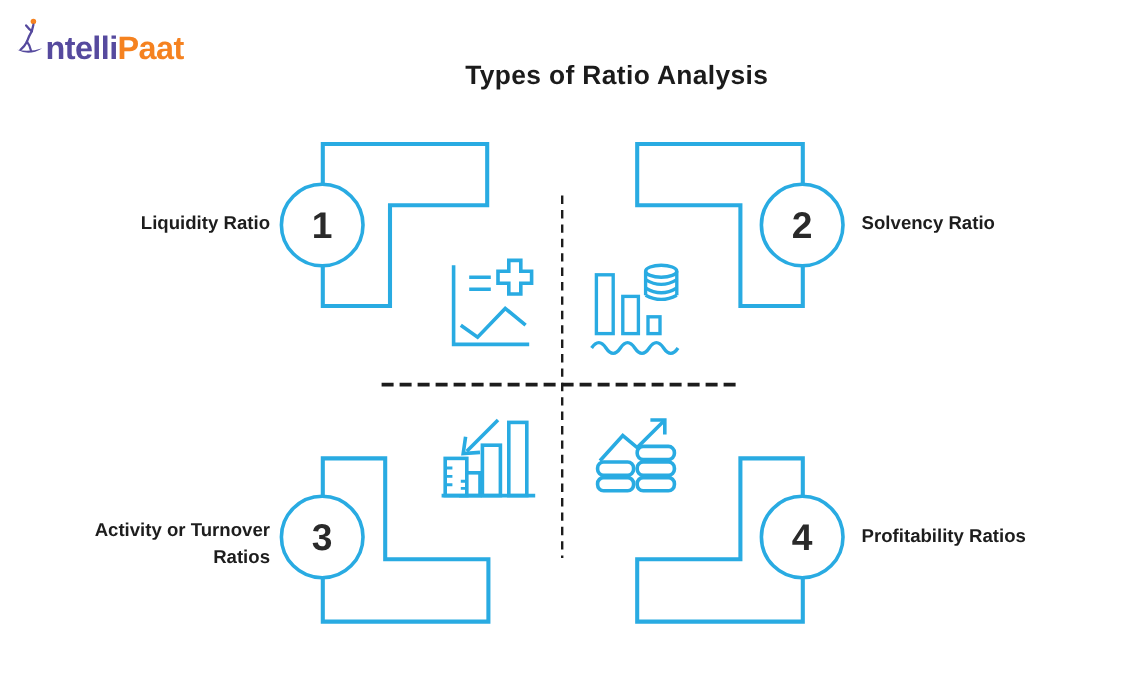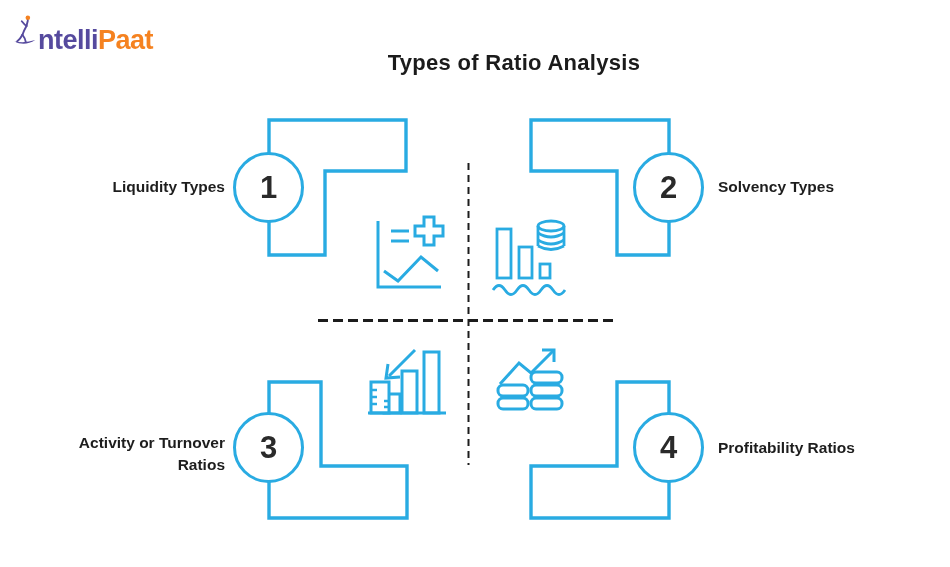--- a/index.html
+++ b/index.html
@@ -122,18 +122,18 @@
   <div class="num-circle c2">
     <span>2</span>
   </div>
   <div class="num-circle c3">
     <span>3</span>
   </div>
   <div class="num-circle c4">
     <span>4</span>
   </div>
 
-  <div class="q-label l1">Liquidity Types</div>
-  <div class="q-label l2">Solvency Types</div>
+  <div class="q-label l1">Liquidity Ratio</div>
+  <div class="q-label l2">Solvency Ratio</div>
   <div class="q-label l4">Profitability Ratios</div>
   <div class="q-label l3">Activity or Turnover Ratios</div>
 
 </div>
 
 </body></html>

